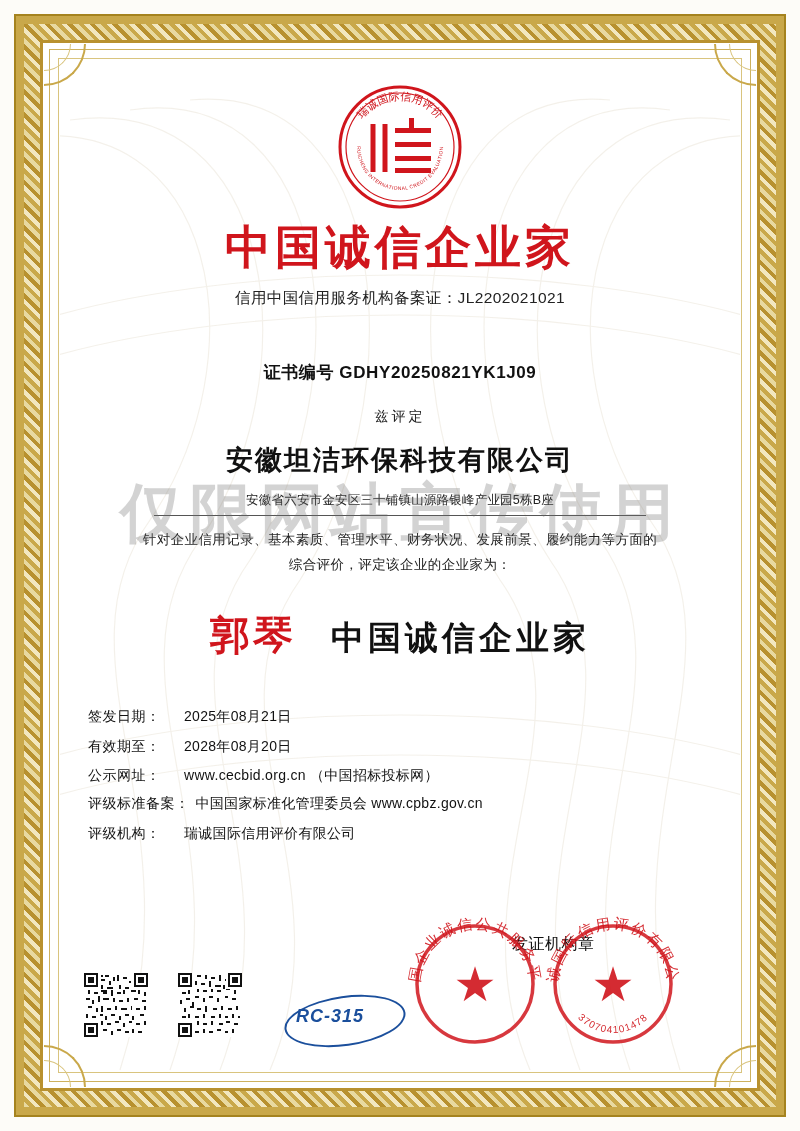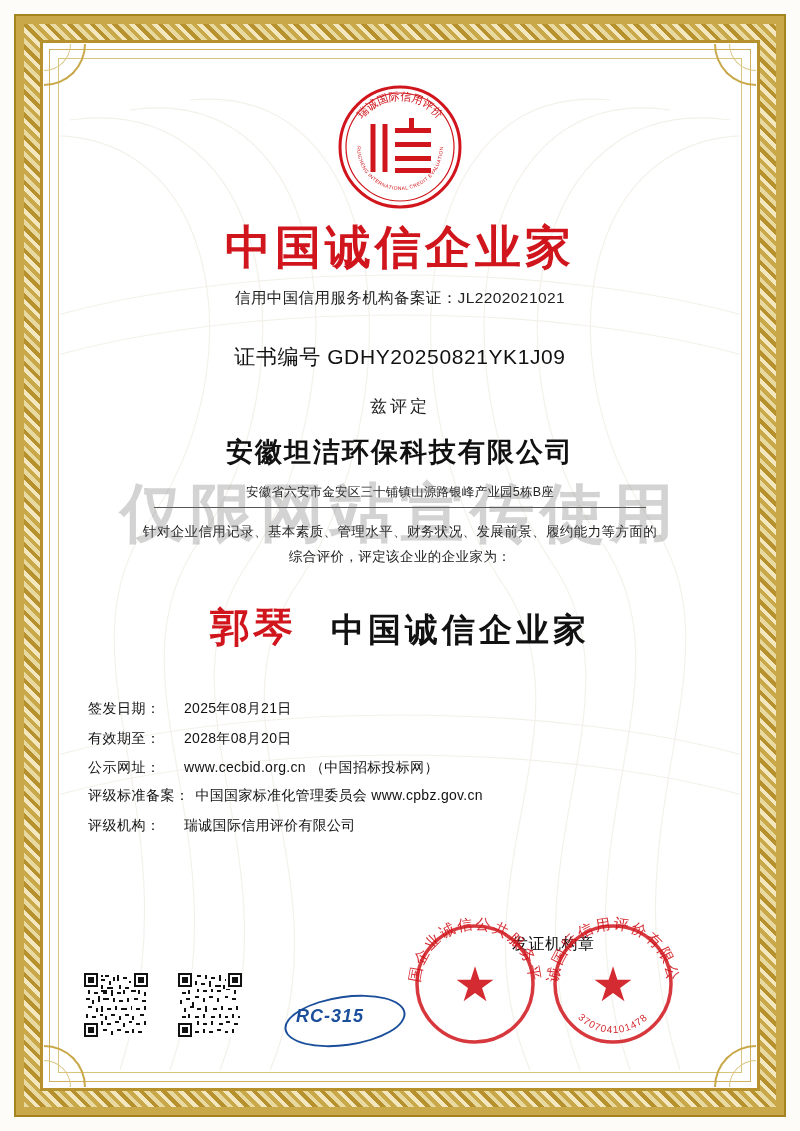--- a/index.html
+++ b/index.html
@@ -111,29 +111,29 @@
     letter-spacing: 4px;
     line-height: 1;
   }
   .record-line {
     margin-top: 18px;
     font-size: 15.5px;
     color: #222;
     letter-spacing: .4px;
   }
   .cert-no {
-    margin-top: 34px;
-    font-size: 21px;
-    font-weight: normal;
+    margin-top: 52px;
+    font-size: 17px;
+    font-weight: bold;
     color: #111;
     letter-spacing: .6px;
   }
   .hereby {
     margin-top: 24px;
-    font-size: 17px;
+    font-size: 14px;
     color: #222;
     letter-spacing: 3px;
     font-family: Liberation Mono, monospace;
   }
   .company {
     margin-top: 16px;
     font-size: 27px;
     font-weight: bold;
     color: #111;
     letter-spacing: 2px;

